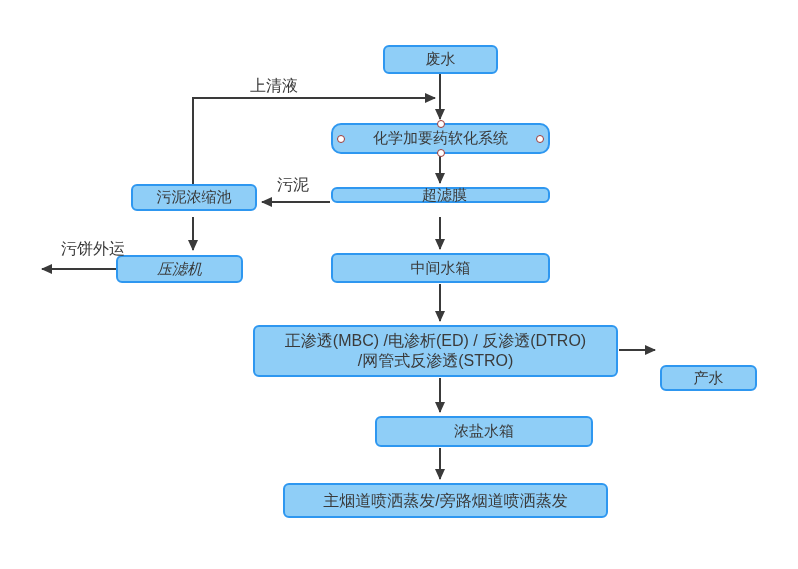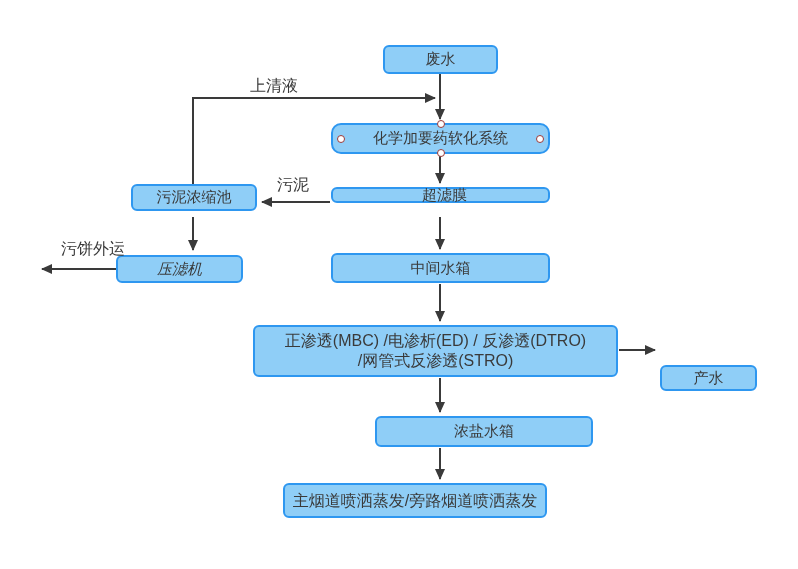--- a/index.html
+++ b/index.html
@@ -129,21 +129,21 @@
   </div>
 
   <div class="node" style="left:660px; top:337px; width:97px; height:26px;margin-top:28px;">
     <span class="node-label">产水</span>
   </div>
 
   <div class="node" style="left:335px; top:416px; width:218px; height:31px;margin-left:40px;">
     <span class="node-label">浓盐水箱</span>
   </div>
 
-  <div class="node" style="left:283px; top:483px; width:264px; height:35px; font-size:16px;">
+  <div class="node" style="left:283px; top:483px; width:325px; height:35px; font-size:16px;">
     <span class="node-label">主烟道喷洒蒸发/旁路烟道喷洒蒸发</span>
   </div>
 
   <div class="edge-label" style="left:250px; top:76px;">上清液</div>
   <div class="edge-label" style="left:277px; top:175px;">污泥</div>
   <div class="edge-label" style="left:61px; top:239px;">污饼外运</div>
 
 </div>
 
 </body></html>

